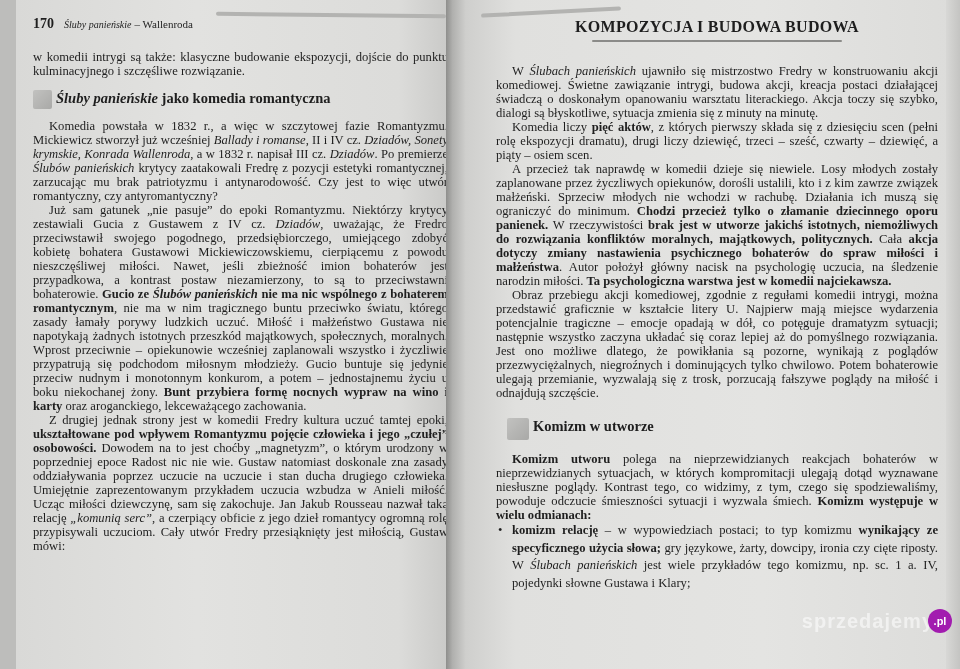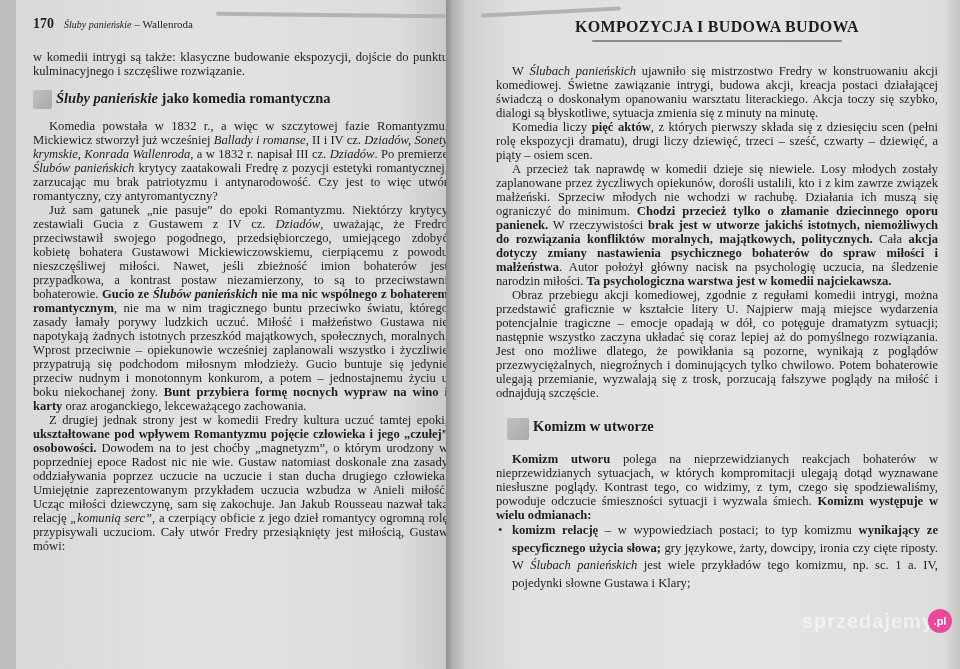--- a/index.html
+++ b/index.html
@@ -68,21 +68,21 @@
   ul.bullets li::before { content: "•"; position: absolute; left: 2px; top: 0; }
 
   .watermark {
     position: absolute; right: 8px; bottom: 36px; display: flex; align-items: center;
   }
   .wm-text {
     color: rgba(255,255,255,0.55); font-family: "Liberation Sans", sans-serif; font-weight: bold;
     font-size: 20px; letter-spacing: 1px; margin-right: -6px;
   }
   .wm-badge {
-    width: 24px; height: 24px; border-radius: 50%; background: #ec4899; color: #fff;
+    width: 24px; height: 24px; border-radius: 50%; background: #a21caf; color: #fff;
     font-family: "Liberation Sans", sans-serif; font-weight: bold; font-size: 11px;
     display: flex; align-items: center; justify-content: center;
   }
   .edge-right {
     position: absolute; right: 0; top: 0; width: 14px; height: 669px;
     background: linear-gradient(90deg, #d8d8d6, #c4c4c2);
   }
 </style>
 </head>
 <body>

